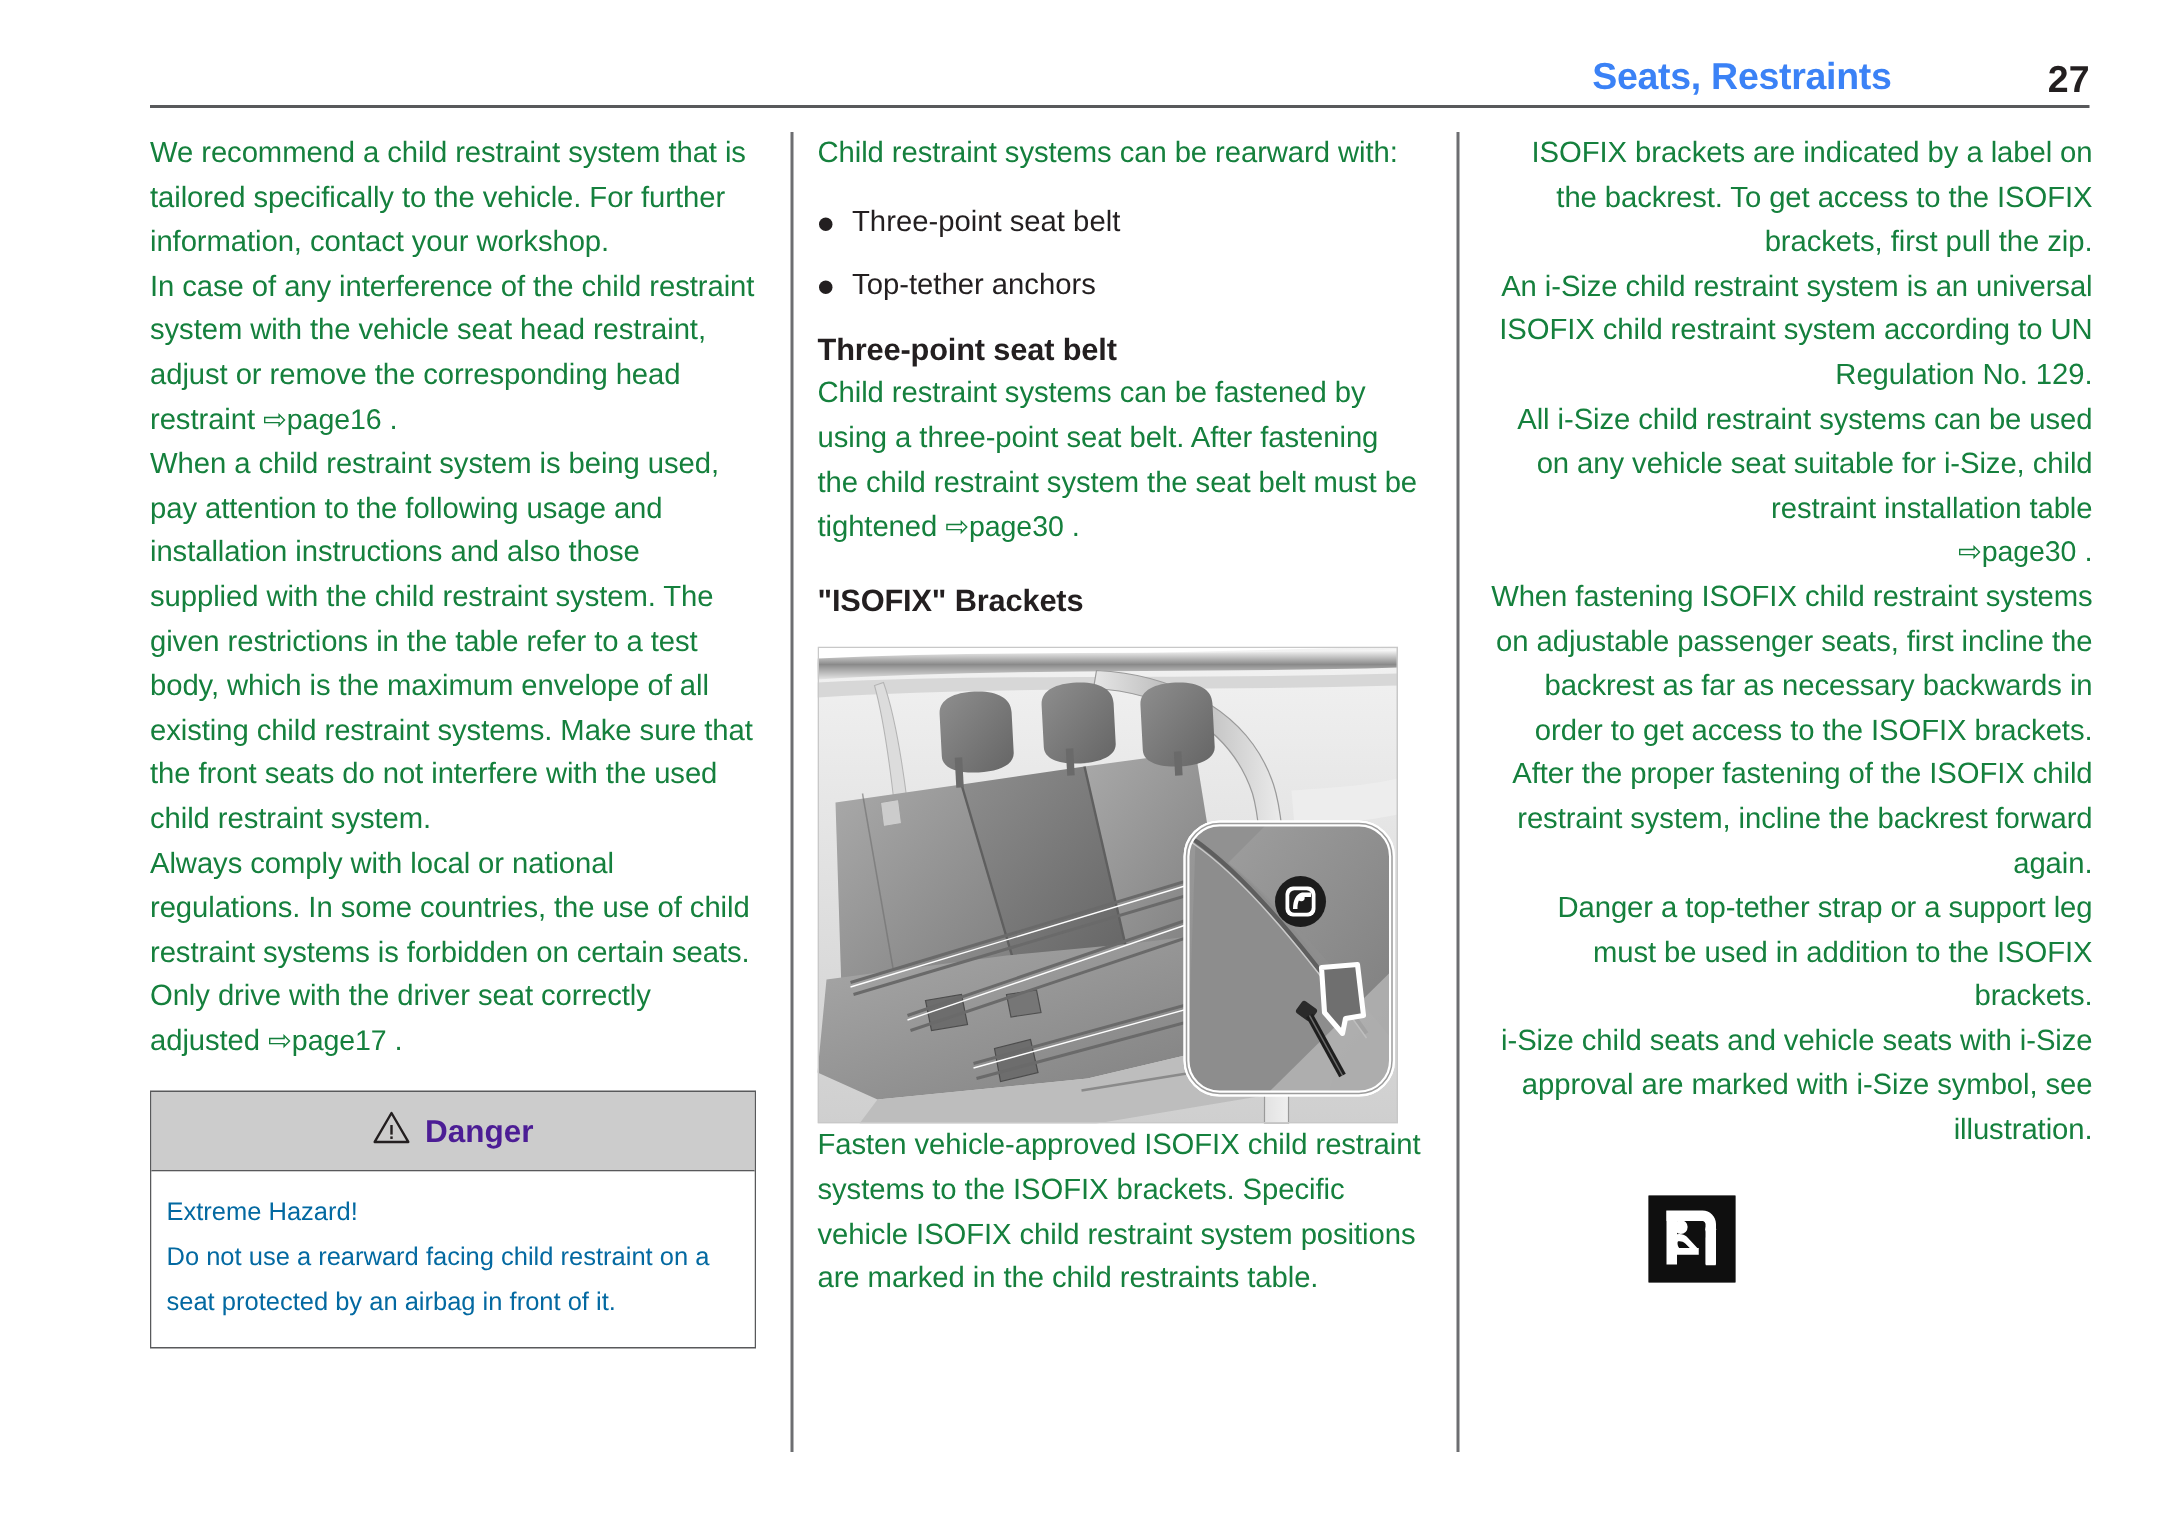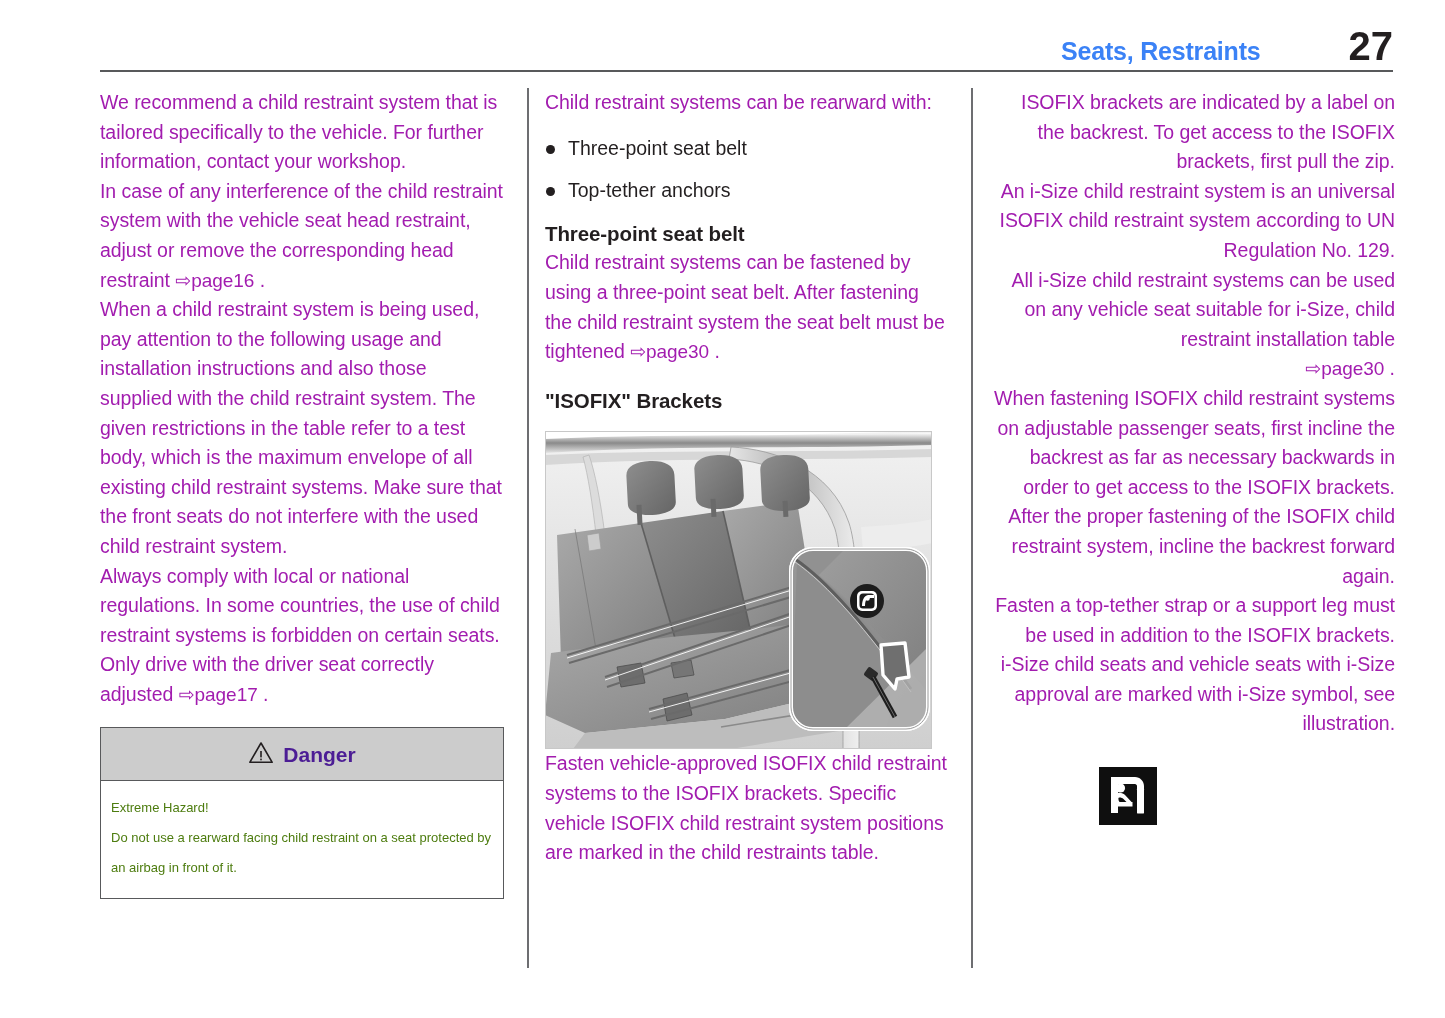--- a/index.html
+++ b/index.html
@@ -31,21 +31,21 @@
   }
   .header-title {
     font-size: 25px;
     font-weight: bold;
     letter-spacing: -0.2px;
     line-height: 1;
     padding-bottom: 6px;
     color: #3b82f6;
   }
   .header-pageno {
-    font-size: 40px;
+    font-size: 25px;
     font-weight: bold;
     line-height: 1;
     padding-bottom: 4px;
     margin-left: 88px;
     color: #231f20;
     min-width: 44px;
     text-align: right;
   }
 
   
@@ -74,21 +74,21 @@
     border-left: 2px solid #6d6e71;
   }
   .divider-1 { left: 427px; }
   .divider-2 { left: 871px; }
 
   
   p.body {
     margin: 0;
     font-size: 19.5px;
     line-height: 29.6px;
-    color: #a21caf;
+    color: #15803d;
     white-space: pre-line;
     letter-spacing: -0.05px;
   }
   .sec-head {
     margin: 0;
     font-size: 20.5px;
     font-weight: bold;
     line-height: 29.6px;
     color: #231f20;
     letter-spacing: -0.1px;
@@ -144,23 +144,23 @@
     font-weight: bold;
     color: #4c1d95;
     line-height: 1;
   }
   .danger-body {
     padding: 12px 10px 16px 10px;
     background: #ffffff;
   }
   .danger-body p {
     margin: 0;
-    font-size: 13px;
+    font-size: 17px;
     line-height: 29.6px;
-    color: #4d7c0f;
+    color: #0369a1;
     white-space: pre-line;
   }
 
   
   .figure-wrap {
     margin-top: 16px;
     width: 387px;
     height: 318px;
     position: relative;
   }
@@ -363,21 +363,21 @@
     <p class="body figure-caption">Fasten vehicle-approved ISOFIX child restraint systems to the ISOFIX brackets. Specific vehicle ISOFIX child restraint system positions are marked in the child restraints table.</p>
   </div>
 
   <div class="col col-3">
     <p class="body">ISOFIX brackets are indicated by a label on the backrest. To get access to the ISOFIX brackets, first pull the zip.</p>
     <p class="body"><span>An i-Size child restraint system is an universal ISOFIX child restraint system according to UN Regulation No. 129.
 All i-Size child restraint systems can be used on any vehicle seat suitable for i-Size, child restraint installation table
 </span><span class="arrow-ref">⇨page30</span><span> .</span></p>
     <p class="body">When fastening ISOFIX child restraint systems on adjustable passenger seats, first incline the backrest as far as necessary backwards in order to get access to the ISOFIX brackets.</p>
     <p class="body">After the proper fastening of the ISOFIX child restraint system, incline the backrest forward again.</p>
-    <p class="body">Fasten a top-tether strap or a support leg must be used in addition to the ISOFIX brackets.</p>
+    <p class="body">Danger a top-tether strap or a support leg must be used in addition to the ISOFIX brackets.</p>
     <p class="body">i-Size child seats and vehicle seats with i-Size approval are marked with i-Size symbol, see illustration.</p>
 
     <div class="isize-wrap">
       <span class="isize-symbol">
         <svg width="58" height="58" viewBox="0 0 58 58">
           <rect x="0" y="0" width="58" height="58" fill="#0f0f0f"></rect>
 
           <path d="M12 10 L36 10 C41 10 45 14 45 19 L45 46 L38 46 L38 19 C38 18 37 17 36 17 L12 17 Z" fill="#ffffff"></path>
           <path d="M12 10 L12 46 L19 46 L19 17 Z" fill="#ffffff"></path>
 

